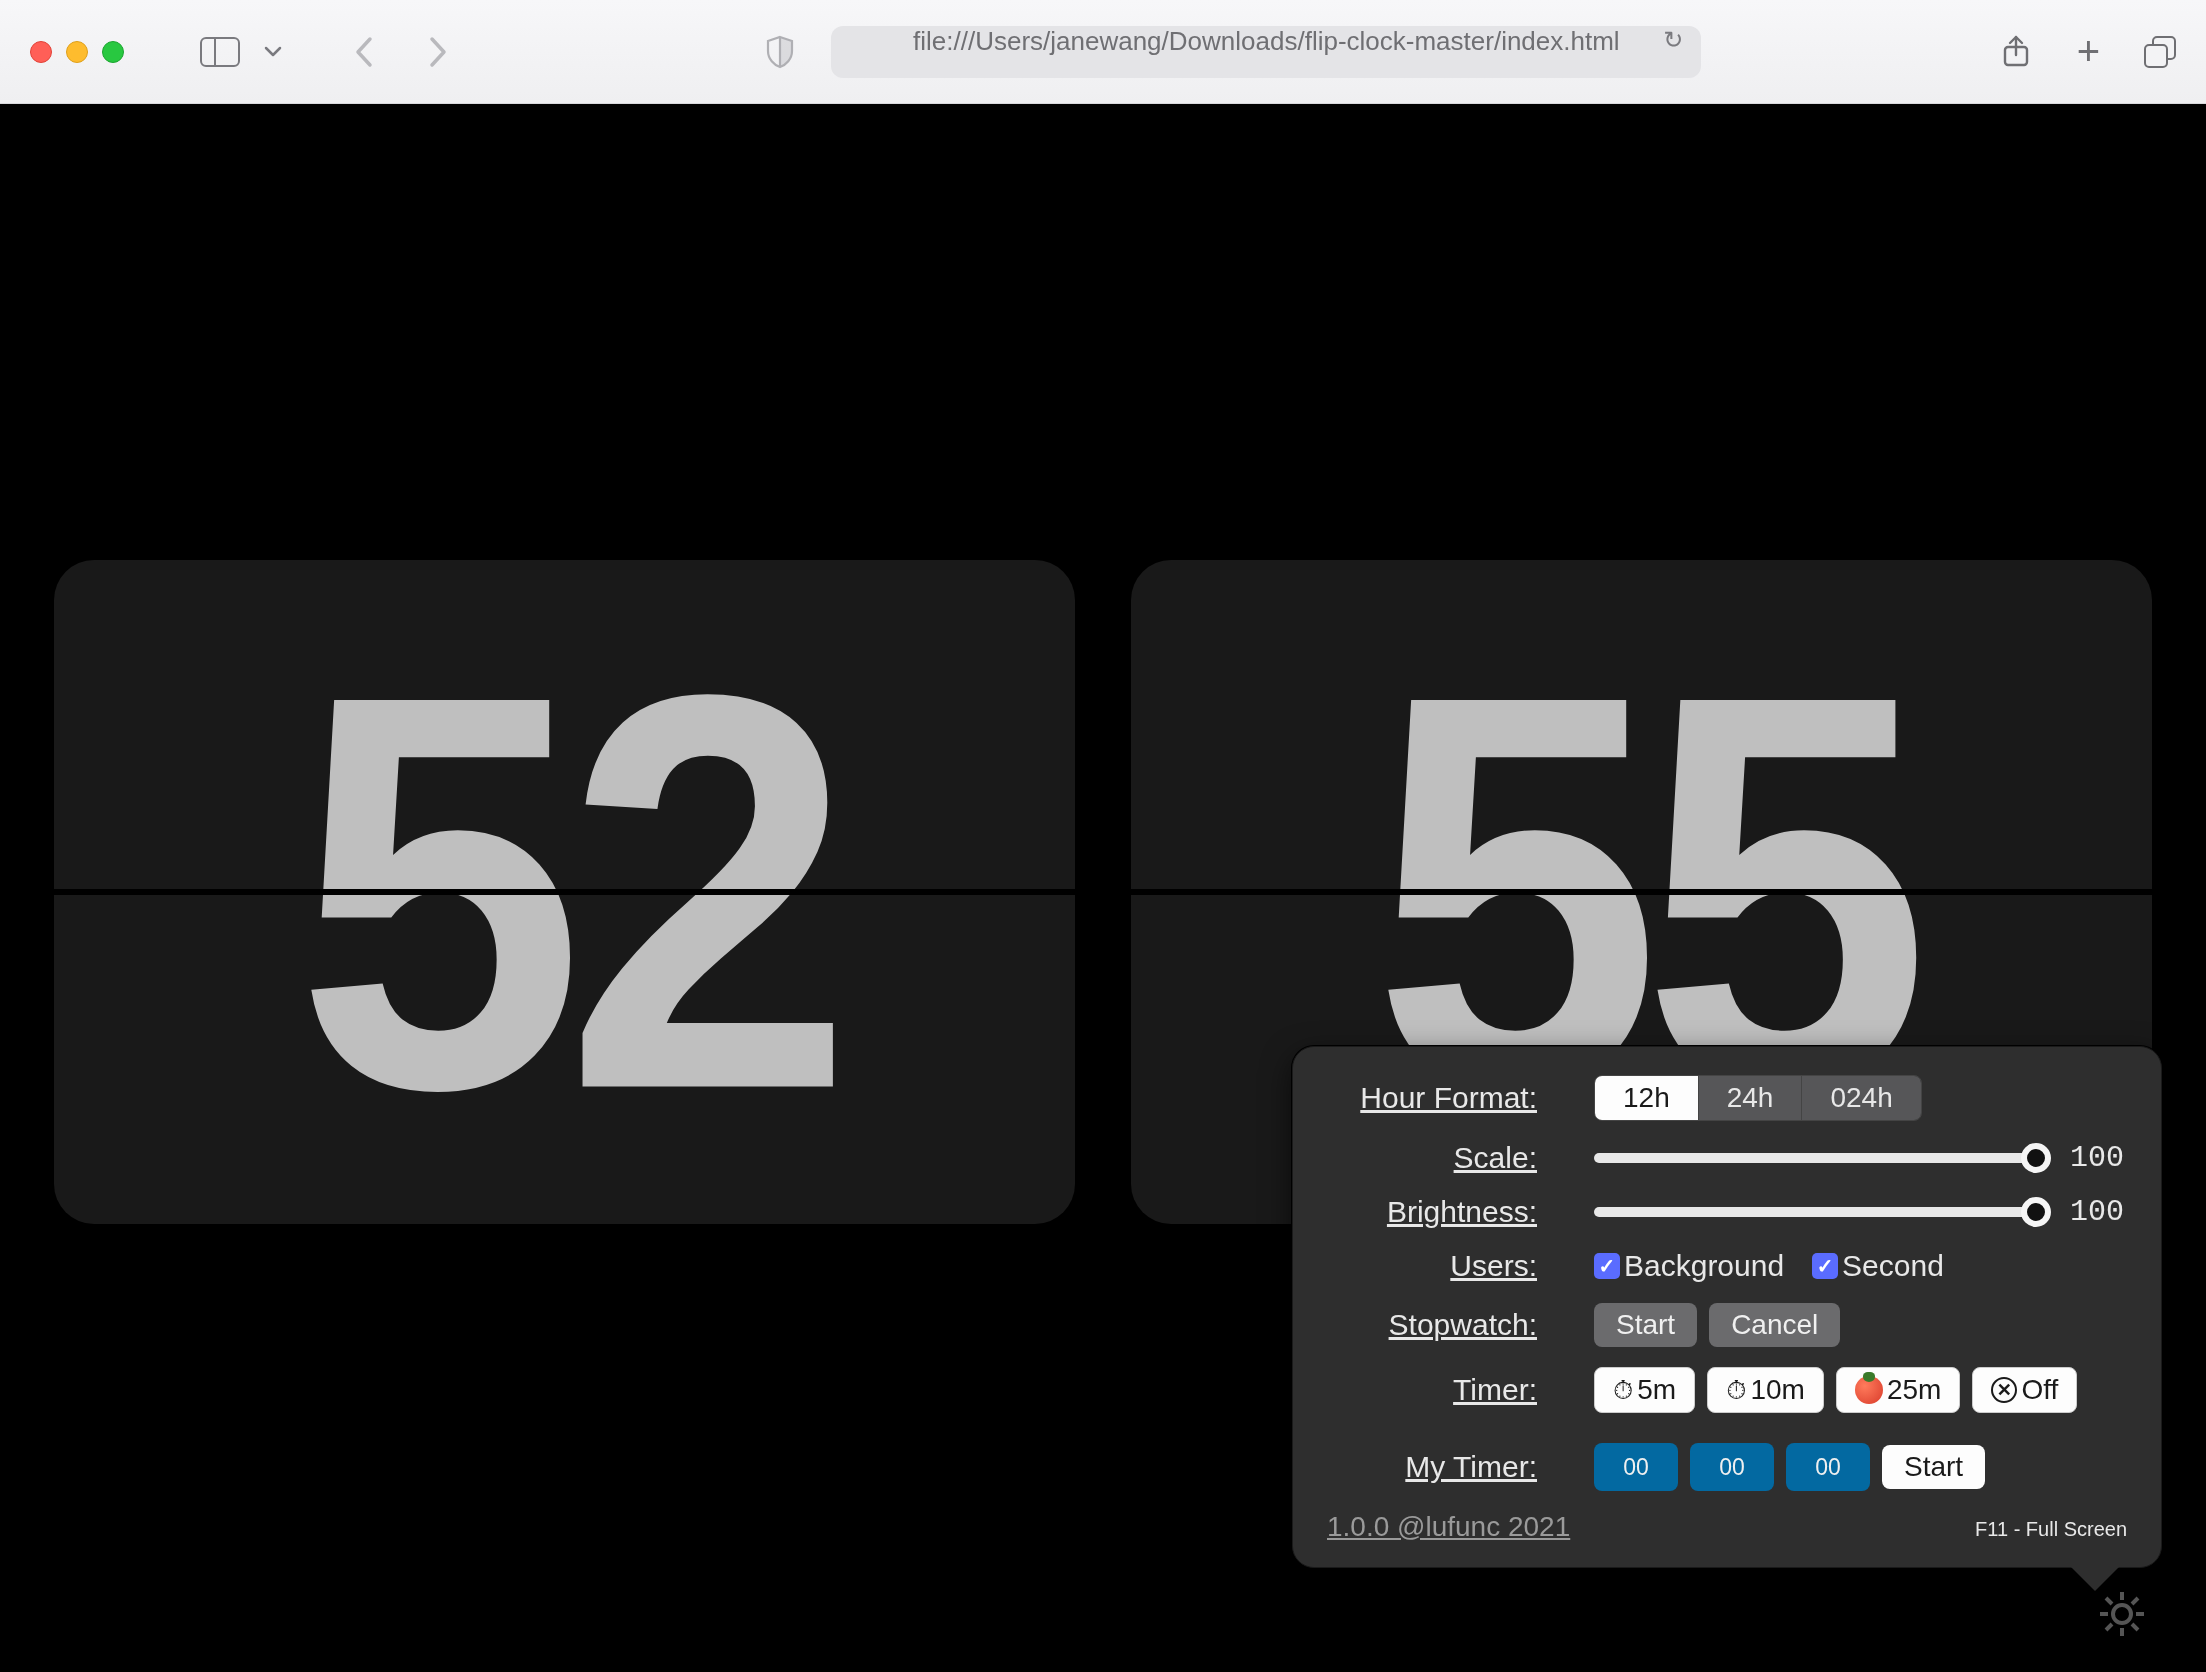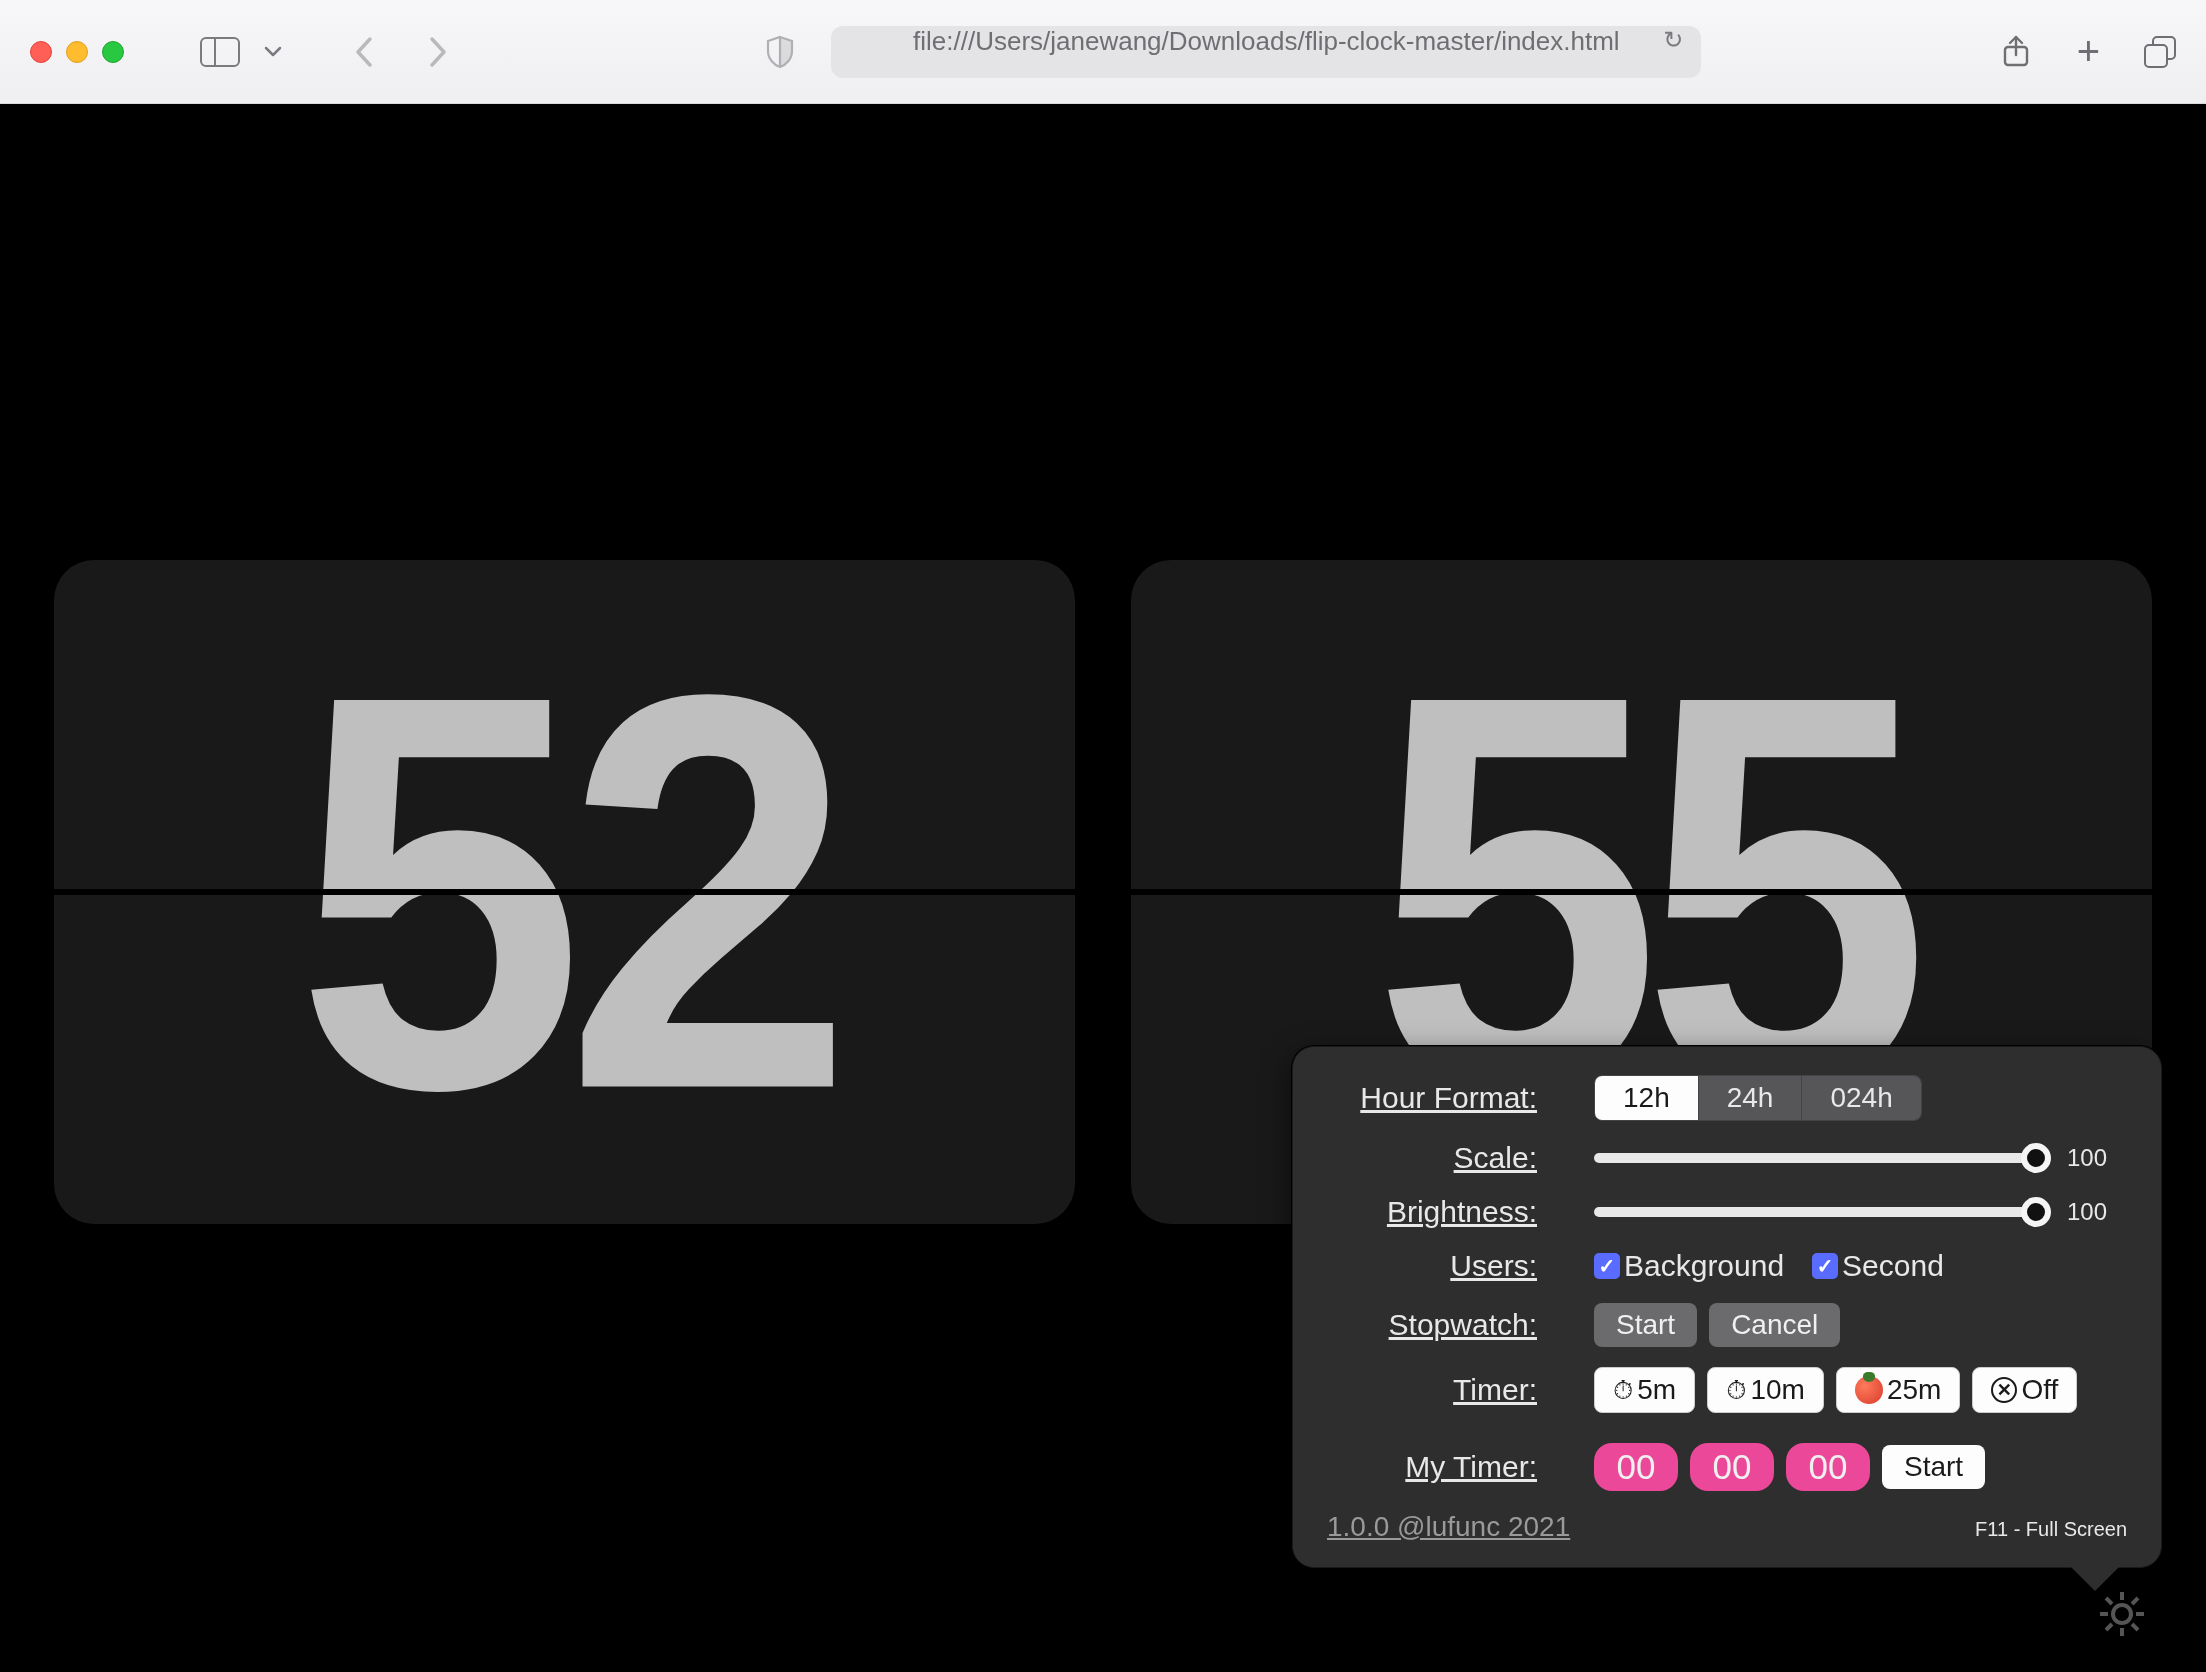--- a/index.html
+++ b/index.html
@@ -143,21 +143,21 @@
 
   .slider {
     flex:1; height:10px; background:#e8e8e8; border-radius:5px;
     position:relative; margin-right:16px;
   }
   .slider .thumb {
     position:absolute; right:-12px; top:50%; transform:translateY(-50%);
     width:30px; height:30px; border-radius:50%;
     background:#111; border:6px solid #f5f5f5;
   }
-  .slider-val { width:60px; text-align:left; font-size:24px; }
+  .slider-val { width:60px; text-align:center; font-size:30px;font-family:Liberation Mono, monospace; }
 
   .cb { display:inline-flex; align-items:center; gap:2px; font-size:30px; }
   .cb .box {
     width:26px; height:26px; border-radius:5px;
     background:var(--cb-accent);
     display:inline-flex; align-items:center; justify-content:center;
     color:#fff; font-size:20px; font-weight:700; margin-right:2px;
   }
 
   .btn {
@@ -184,24 +184,24 @@
     width:12px; height:10px; background:#3a7a2a; border-radius:40% 40% 50% 50%;
   }
   .xcircle {
     width:26px; height:26px; border-radius:50%;
     border:2.5px solid #1a1a1a; display:inline-flex;
     align-items:center; justify-content:center;
     font-size:18px; font-weight:700; line-height:1;
   }
 
   .num-input {
-    width:84px; height:48px; border-radius:18px;
-    background:#ec4899; color:#f0f0f0;
+    width:84px; height:48px; border-radius:8px;
+    background:#0369a1; color:#f0f0f0;
     display:inline-flex; align-items:center; justify-content:center;
-    font-size:35px;
+    font-size:23px;
   }
 
   .panel-footer { display:flex; justify-content:space-between; align-items:baseline; margin-top:20px; }
   .panel-footer .lnk { color:var(--link); text-decoration:underline; font-size:28px; }
   .panel-footer .fs  { font-size:20px; }
 
   .gear {
     position:absolute; right:58px; bottom:32px;
     width:52px; height:52px; color:var(--gear);
   }

